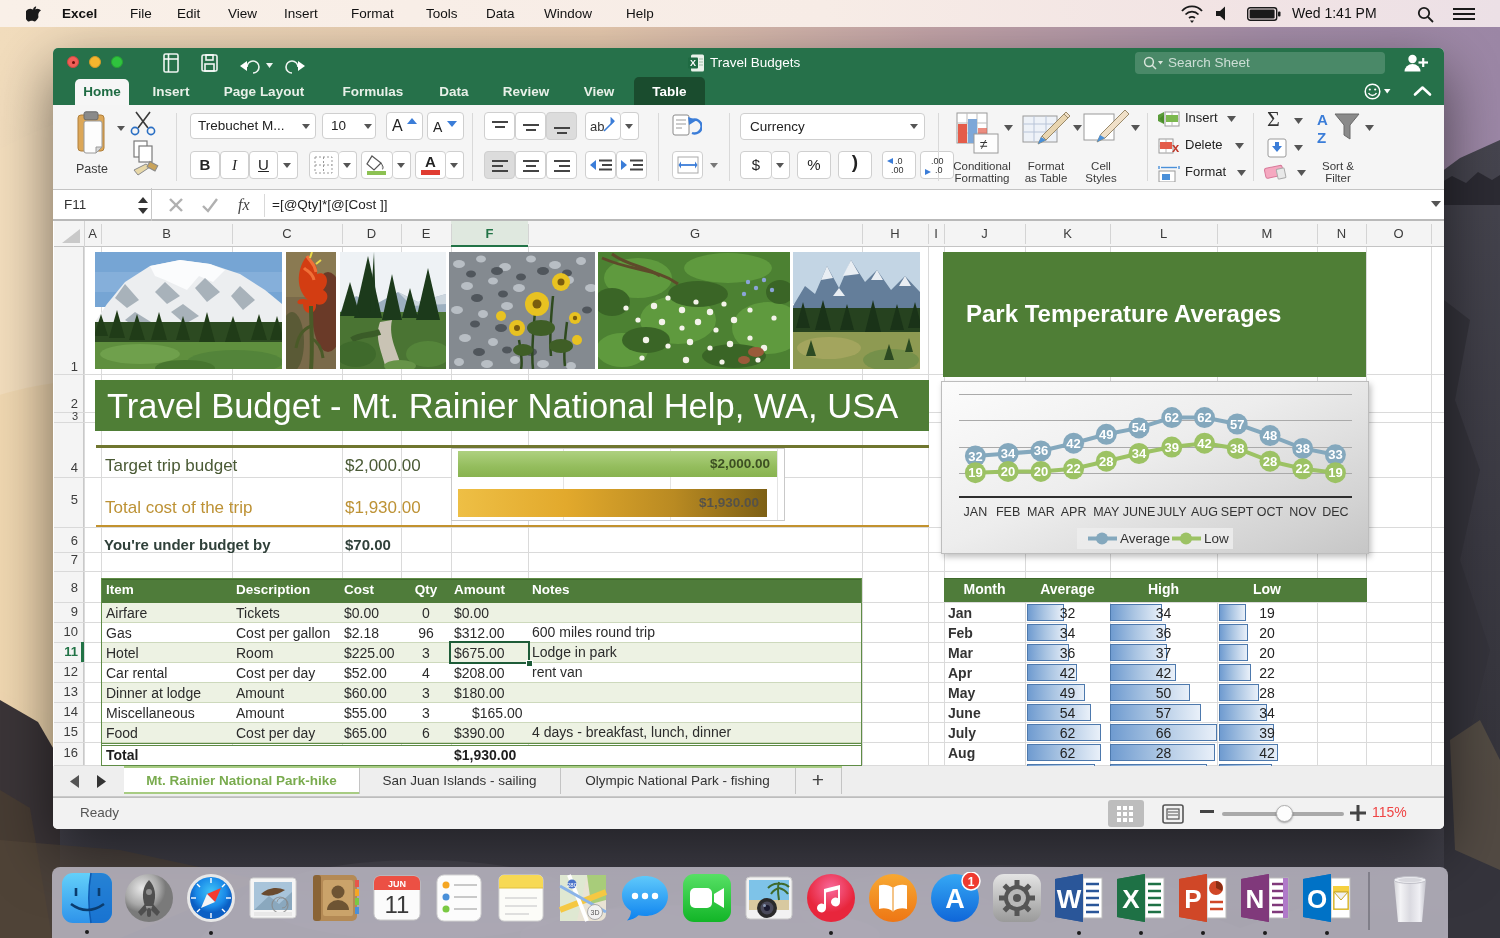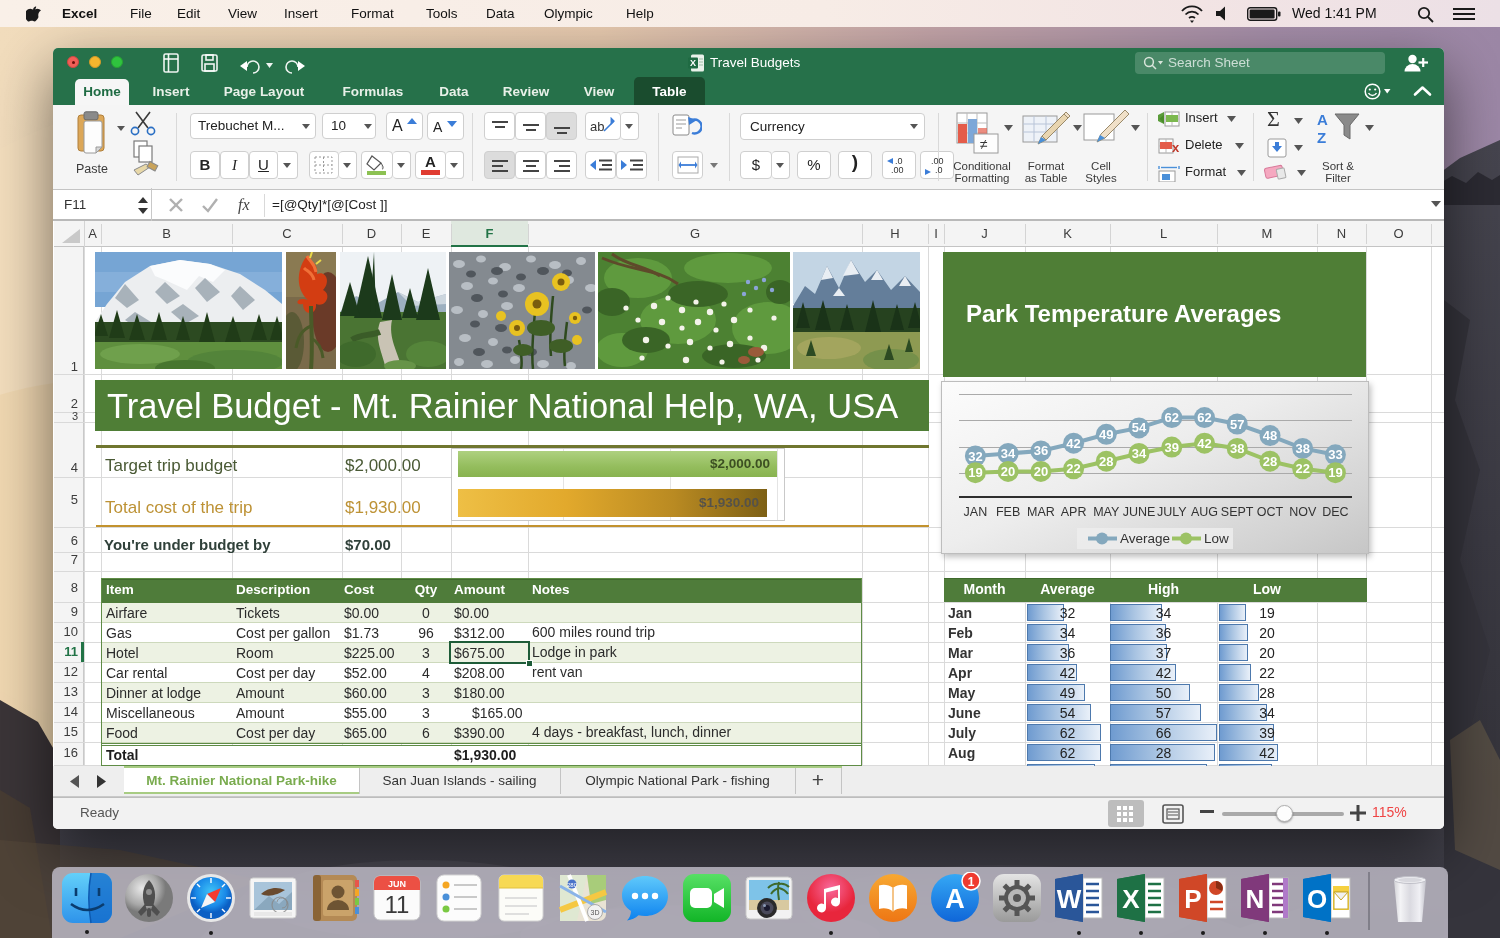--- a/index.html
+++ b/index.html
@@ -64,21 +64,21 @@
     <path d="M11.3,0.6c0.1,1-0.3,1.9-0.9,2.6C9.8,3.9,8.8,4.4,7.9,4.3C7.8,3.4,8.2,2.5,8.8,1.8C9.4,1.1,10.5,0.6,11.3,0.6z M13.9,12.2c-0.4,1-0.6,1.4-1.2,2.3c-0.8,1.2-1.9,2.7-3.2,2.7c-1.2,0-1.5-0.8-3.1-0.8c-1.6,0-2,0.8-3.2,0.8c-1.3,0-2.3-1.4-3.1-2.6C-1.1,11.3-1.3,7.4,0.3,5.3c1.1-1.5,2.8-2.3,4.4-2.3c1.6,0,2.6,0.9,4,0.9c1.3,0,2.1-0.9,4-0.9c1.4,0,2.9,0.8,3.9,2.1C13.3,6.9,13.4,10.8,13.9,12.2z" transform="scale(0.9)" fill="#1a1a1a"></path>
   </svg>
 <div class="mi" style="left:62px;font-weight:700">Excel</div>
 <div class="mi" style="left:130px">File</div>
 <div class="mi" style="left:177px">Edit</div>
 <div class="mi" style="left:228px">View</div>
 <div class="mi" style="left:284px">Insert</div>
 <div class="mi" style="left:351px">Format</div>
 <div class="mi" style="left:426px">Tools</div>
 <div class="mi" style="left:486px">Data</div>
-<div class="mi" style="left:544px">Olympic</div>
+<div class="mi" style="left:544px">Window</div>
 <div class="mi" style="left:626px">Help</div>
 <svg class="a" style="left:1180px;top:5px;z-index:51" width="24" height="18" viewBox="0 0 24 18">
     <g fill="none" stroke="#1a1a1a" stroke-width="1.8">
       <path d="M2,6 A13,13 0 0,1 22,6"></path>
       <path d="M5.5,9.5 A9,9 0 0,1 18.5,9.5"></path>
       <path d="M9,13 A5,5 0 0,1 15,13"></path>
     </g>
     <polygon points="10,15.5 14,15.5 12,18" fill="#1a1a1a"></polygon>
   </svg>
 <svg class="a" style="left:1216px;top:6px;z-index:51" width="16" height="15" viewBox="0 0 16 15">
@@ -853,21 +853,21 @@
 <div class="cell" style="left:532px;top:582px;font-weight:700;color:#fff;font-size:13.5px">Notes</div>
 <div class="a" style="left:101px;top:602.5px;width:761px;height:20px;background:#edf2e3;border-bottom:1px solid #cdd9bc;z-index:7"></div>
 <div class="cell" style="left:106px;top:604.5px;z-index:8">Airfare</div>
 <div class="cell" style="left:236px;top:604.5px;z-index:8">Tickets</div>
 <div class="cell" style="left:344px;top:604.5px;z-index:8">$0.00</div>
 <div class="cell" style="left:401px;top:604.5px;width:50px;text-align:center;z-index:8">0</div>
 <div class="cell" style="left:454px;top:604.5px;z-index:8">$0.00</div>
 <div class="a" style="left:101px;top:622.5px;width:761px;height:20px;background:#ffffff;border-bottom:1px solid #cdd9bc;z-index:7"></div>
 <div class="cell" style="left:106px;top:624.5px;z-index:8">Gas</div>
 <div class="cell" style="left:236px;top:624.5px;z-index:8">Cost per gallon</div>
-<div class="cell" style="left:344px;top:624.5px;z-index:8">$1.73</div>
+<div class="cell" style="left:344px;top:624.5px;z-index:8">$2.18</div>
 <div class="cell" style="left:401px;top:624.5px;width:50px;text-align:center;z-index:8">96</div>
 <div class="cell" style="left:454px;top:624.5px;z-index:8">$312.00</div>
 <div class="cell" style="left:532px;top:623.5px;z-index:8">600 miles round trip</div>
 <div class="a" style="left:101px;top:642.5px;width:761px;height:20px;background:#edf2e3;border-bottom:1px solid #cdd9bc;z-index:7"></div>
 <div class="cell" style="left:106px;top:644.5px;z-index:8">Hotel</div>
 <div class="cell" style="left:236px;top:644.5px;z-index:8">Room</div>
 <div class="cell" style="left:344px;top:644.5px;z-index:8">$225.00</div>
 <div class="cell" style="left:401px;top:644.5px;width:50px;text-align:center;z-index:8">3</div>
 <div class="cell" style="left:454px;top:644.5px;z-index:8">$675.00</div>
 <div class="cell" style="left:532px;top:643.5px;z-index:8">Lodge in park</div>

